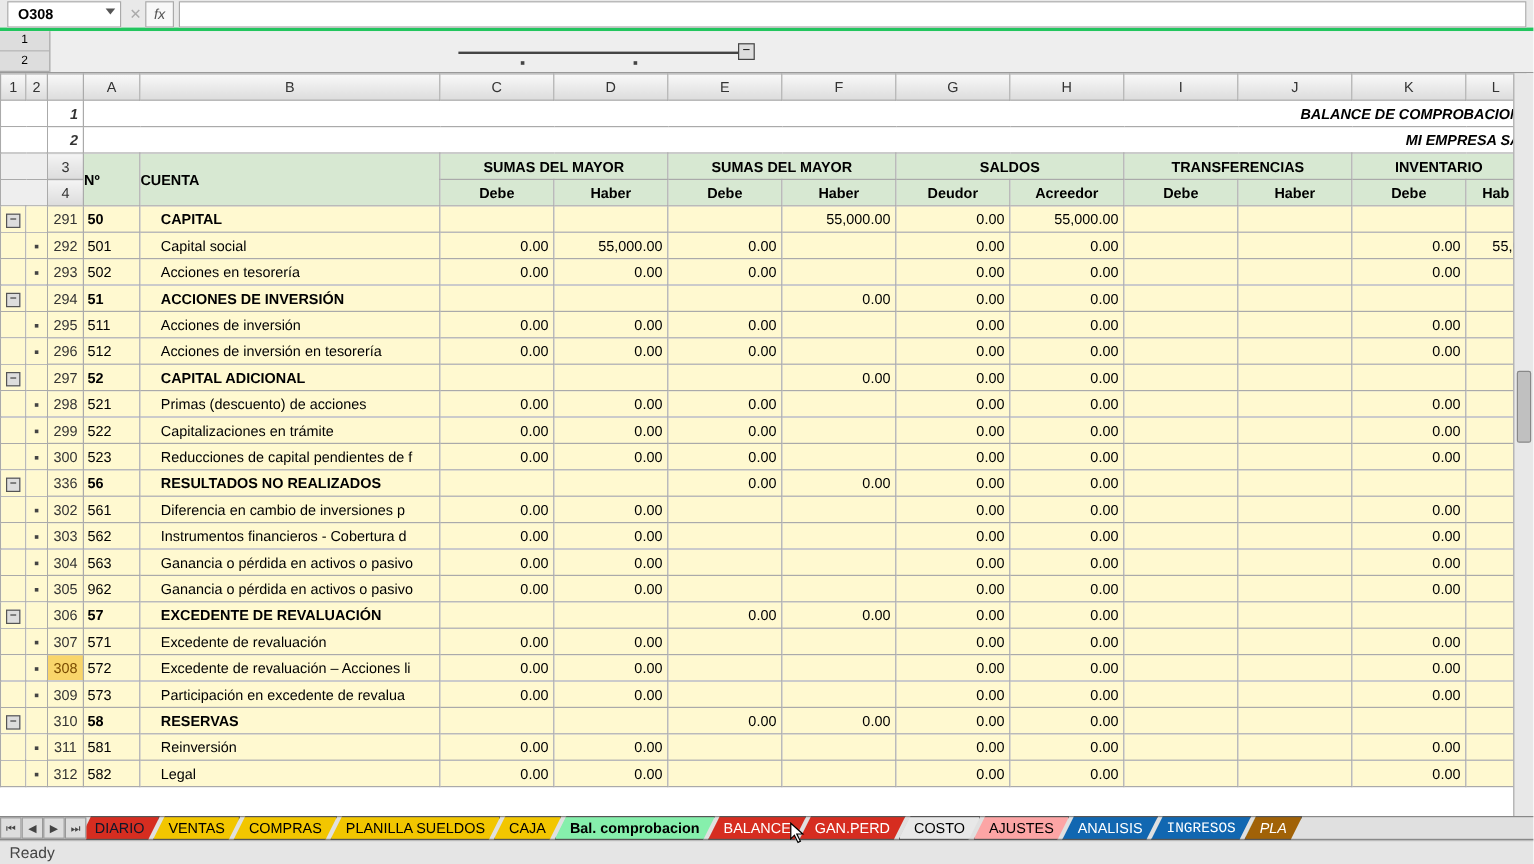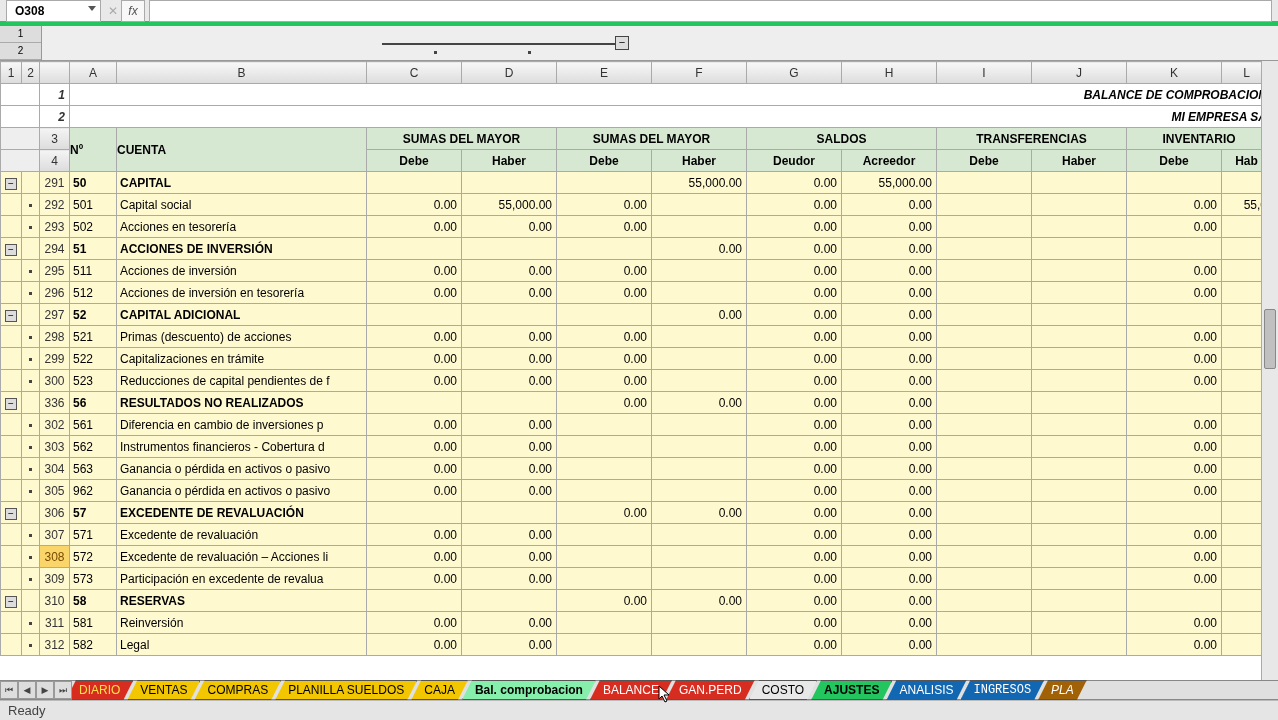--- a/index.html
+++ b/index.html
@@ -10,21 +10,21 @@
     background: #fff;
     overflow: hidden;
     width: 1278px;
     height: 720px;
     position: relative;
   }
   .formula-bar {
     display: flex;
     align-items: center;
     height: 26px;
-    border-bottom: 5px solid #22c55e;
+    border-bottom: 3px solid #22c55e;
     background: #e9e9e9;
   }
   .name-box {
     width: 95px;
     height: 22px;
     background: #fff;
     border: 1px solid #aaa;
     display: flex;
     align-items: center;
     padding-left: 8px;
@@ -189,21 +189,21 @@
     background:#fff;
   }
   .data td {
     background: #fff9d0;
     font-family: "Comic Sans MS", cursive, sans-serif;
     font-size: 12px;
     padding: 0 4px;
   }
   .data td.num { text-align: right; }
   .data td.acct-no { text-align: left; padding-left:3px; }
-  .data td.acct-name { text-align: left; padding-left:3px; }
+  .data td.acct-name { text-align: left; padding-left:17px; }
   .data.section td.acct-no,
   .data.section td.acct-name { font-weight: bold; }
 
   .bottom-bar {
     position:absolute;
     bottom: 20px;
     left:0; right:0;
     height:20px;
     background:#e0e0e0;
     display:flex;
@@ -763,30 +763,30 @@
 </div>
 
 <div class="bottom-bar">
   <div class="nav-btns">
     <div class="nav-btn">⏮</div>
     <div class="nav-btn">◀</div>
     <div class="nav-btn">▶</div>
     <div class="nav-btn">⏭</div>
   </div>
   <div class="tabs" id="tabs">
-      <div class="tab" style="--c: #d62d20; background: rgb(214, 45, 32); color: #fde047;"><span class="tab-corner"></span><span>DIARIO</span></div>
+      <div class="tab" style="--c: #d62d20; background: rgb(214, 45, 32); color: #0f172a;"><span class="tab-corner"></span><span>DIARIO</span></div>
       <div class="tab" style="--c: #f2c600; background: rgb(242, 198, 0); color: rgb(0, 0, 0);"><span class="tab-corner"></span><span>VENTAS</span></div>
       <div class="tab" style="--c: #f2c600; background: rgb(242, 198, 0); color: rgb(0, 0, 0);"><span class="tab-corner"></span><span>COMPRAS</span></div>
       <div class="tab" style="--c: #f2c600; background: rgb(242, 198, 0); color: rgb(0, 0, 0);"><span class="tab-corner"></span><span>PLANILLA SUELDOS</span></div>
       <div class="tab" style="--c: #f2c600; background: rgb(242, 198, 0); color: rgb(0, 0, 0);"><span class="tab-corner"></span><span>CAJA</span></div>
       <div class="tab active" style="--c: #ffffff;"><span class="tab-corner"></span><span>Bal. comprobacion</span></div>
       <div class="tab" style="--c: #d62d20; background: rgb(214, 45, 32); color: rgb(255, 255, 255);"><span class="tab-corner"></span><span>BALANCE</span></div>
       <div class="tab" style="--c: #d62d20; background: rgb(214, 45, 32); color: rgb(255, 255, 255);"><span class="tab-corner"></span><span>GAN.PERD</span></div>
       <div class="tab" style="--c: #c8c8c8; background: rgb(232, 232, 232);"><span class="tab-corner"></span><span>COSTO</span></div>
-      <div class="tab" style="--c: #c8c8c8; background: #22c55e; font-weight: bold;"><span class="tab-corner"></span><span>AJUSTES</span></div>
+      <div class="tab" style="--c: #c8c8c8; background: #fca5a5;"><span class="tab-corner"></span><span>AJUSTES</span></div>
       <div class="tab" style="--c: #1167b1; background: rgb(17, 103, 177); color: rgb(255, 255, 255);"><span class="tab-corner"></span><span>ANALISIS</span></div>
       <div class="tab" style="--c: #1167b1; background: rgb(17, 103, 177); color: rgb(255, 255, 255); font-family: Liberation Mono, monospace;"><span class="tab-corner"></span><span>INGRESOS</span></div>
       <div class="tab" style="--c: #22bb55; background: #a16207; color: rgb(255, 255, 255); font-style: italic;"><span class="tab-corner"></span><span>PLA</span></div>
     </div>
 </div>
 
 <div class="status-bar">
   <span>Ready</span>
 </div>
 

